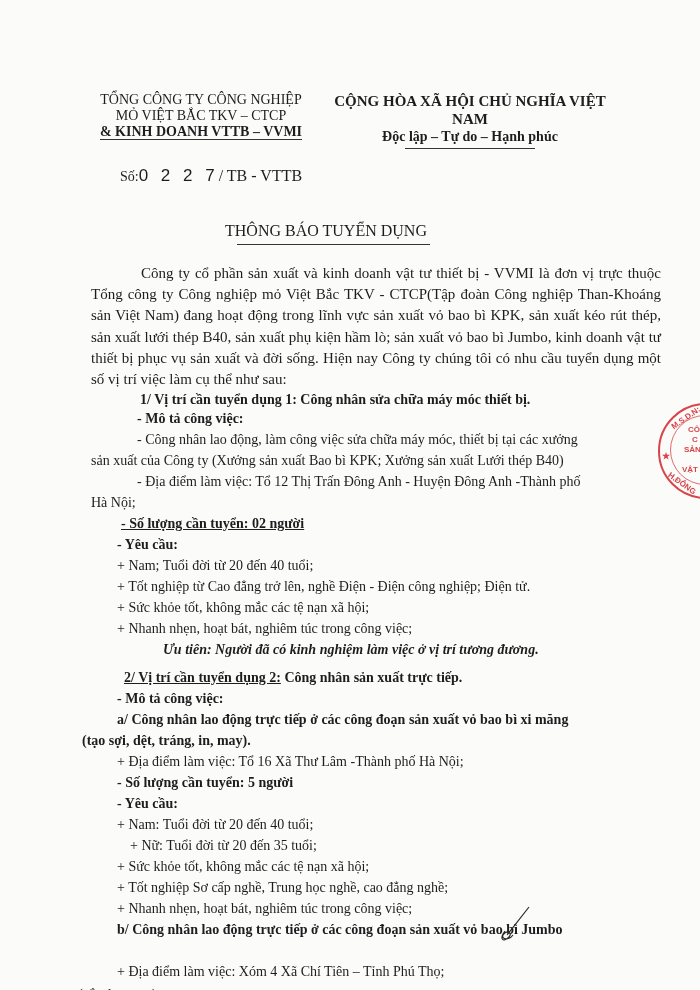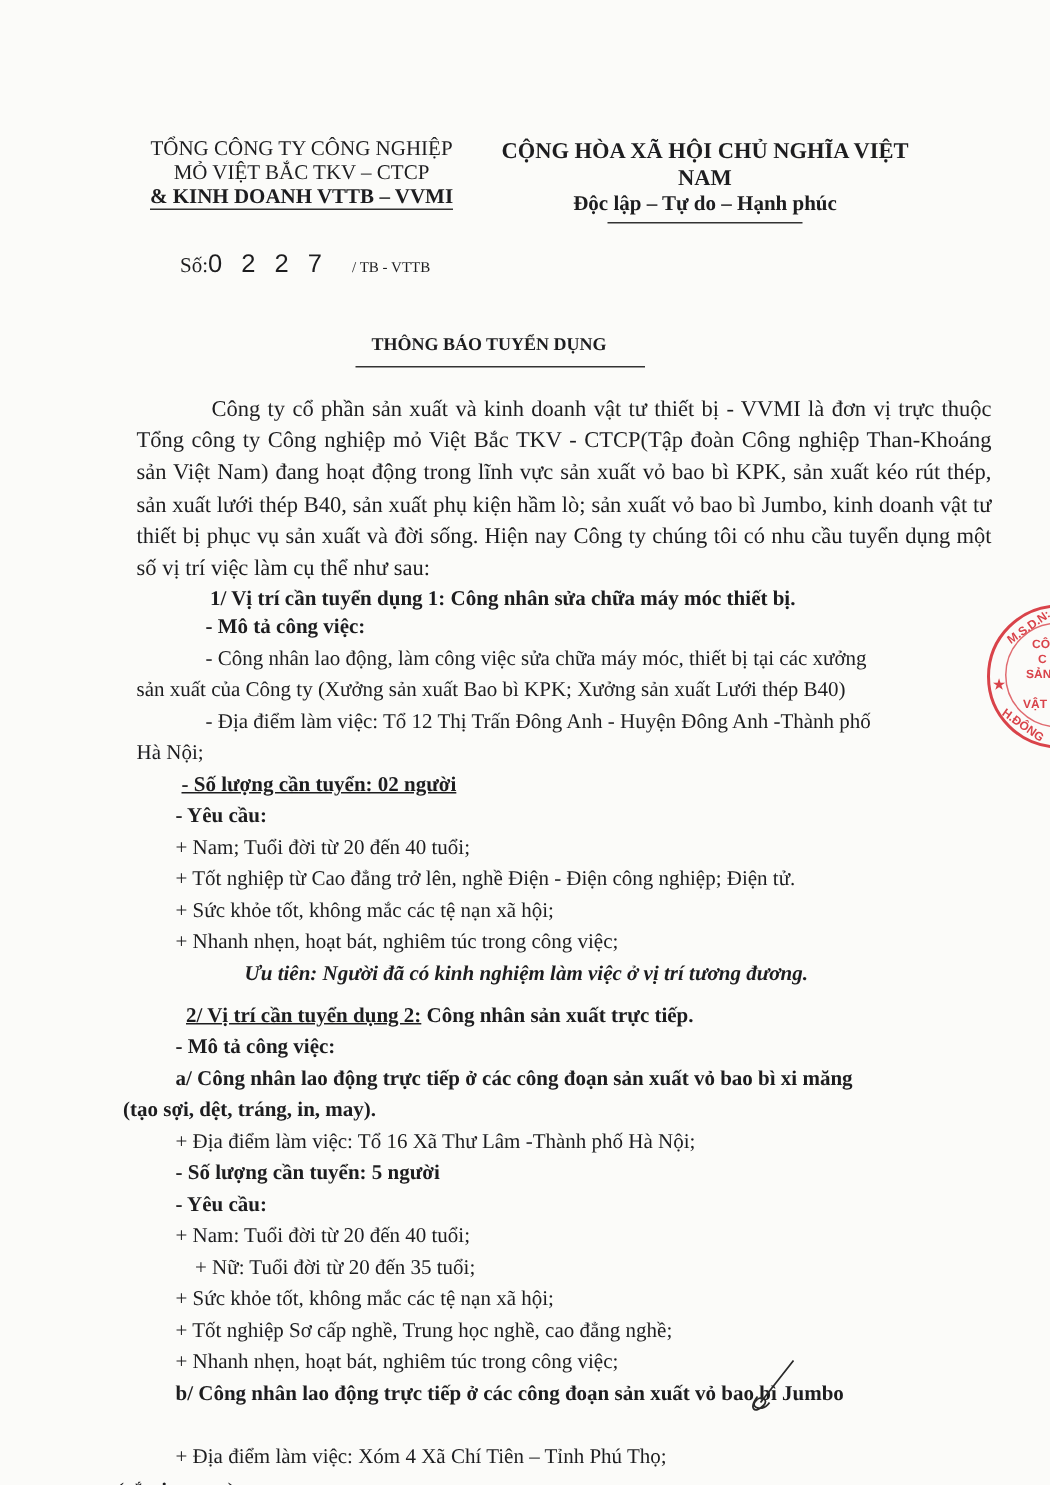--- a/index.html
+++ b/index.html
@@ -7,26 +7,26 @@
     width:700px; height:990px; background:#fbfbf9; position:relative; overflow:hidden;
     font-family:"Liberation Serif", "DejaVu Serif", serif; color:#1d1d1f;
   }
   .abs { position:absolute; white-space:nowrap; }
   .hdr-left { position:absolute; left:92px; top:92px; width:218px; text-align:center; line-height:16px; }
   .hdr-left .l1, .hdr-left .l2 { font-size:14px; }
   .hdr-left .l3, .hdr-left .l4 { font-size:14px; font-weight:bold; }
   .hdr-left .l4 span { border-bottom:1px solid #333; }
   .so { position:absolute; left:120px; top:166px; font-size:14px; }
   .so .num { font-family:"Liberation Sans", sans-serif; font-size:17px; letter-spacing:4px; }
-  .so .suffix { font-size:10px;margin-left:16px; }
+  .so .suffix { font-size:16px; }
   .hdr-right { position:absolute; left:320px; top:92px; width:300px; text-align:center; line-height:18px; }
   .hdr-right .r1 { font-size:15px; font-weight:bold; }
   .hdr-right .r2 { font-size:14px; font-weight:bold; }
   .hdr-right .rule { width:130px; height:1px; background:#333; margin:2px auto 0; }
-  .title { position:absolute; left:0; width:652px; top:222px; text-align:center; font-size:12px; font-weight:bold; }
+  .title { position:absolute; left:0; width:652px; top:222px; text-align:center; font-size:16px; font-weight:normal; }
   .title-rule { position:absolute; left:237px; top:244px; width:193px; height:1px; background:#333; }
   .body-text { font-size:14px; line-height:21.2px; }
   .bold { font-weight:bold; }
   .ital { font-style:italic; }
   .u { text-decoration:underline; }
   .para { position:absolute; left:91px; top:263px; width:570px; text-align:justify; text-indent:50px; font-size:15px; line-height:21.2px; }
   .stamp {
     position:absolute; left:658px; top:403px; width:92px; height:92px; border-radius:50%;
     border:2px solid #d9434a; color:#d9434a; font-family:"Liberation Sans", sans-serif; font-size:8px;
   }

